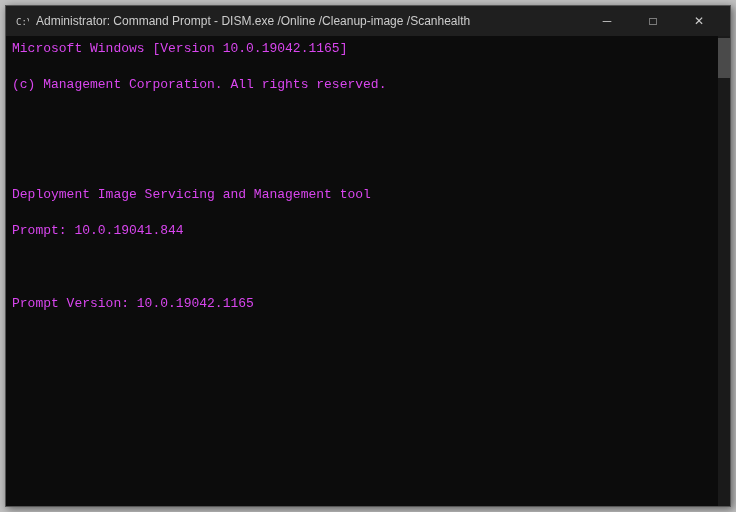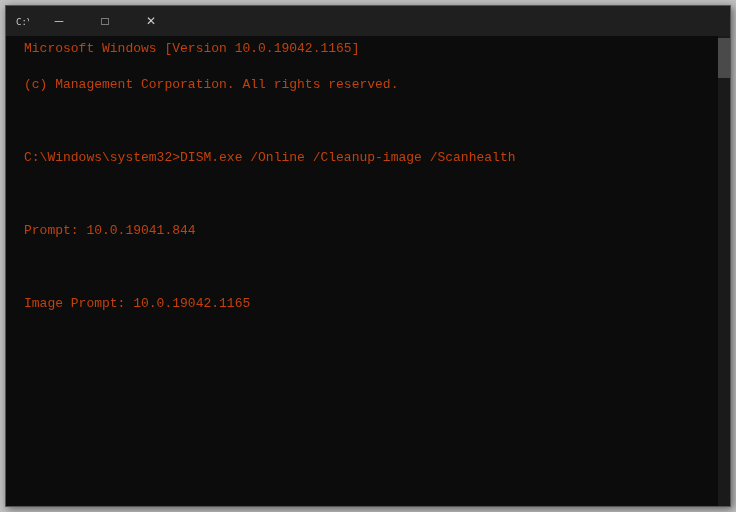--- a/index.html
+++ b/index.html
@@ -78,23 +78,23 @@
     }
 
     .console-body {
       flex: 1;
       display: flex;
       overflow: hidden;
     }
 
     .console-content {
       flex: 1;
-      padding: 4px 18px;
+      padding: 4px 6px;
       overflow-y: auto;
-      color: #c2410c;
+      color: #d946ef;
       font-family: 'Consolas', 'Courier New', monospace;
       font-size: 13px;
       line-height: 1.4;
       white-space: pre-wrap;
       word-break: break-all;
     }
 
     .scrollbar {
       width: 12px;
       background: #1a1a1a;
@@ -118,35 +118,36 @@
 <body>
 
 <div class="window">
   <div class="title-bar">
     <div class="title-bar-icon">
       <svg viewBox="0 0 14 14" fill="none" xmlns="http://www.w3.org/2000/svg">
         <rect width="14" height="14" fill="#1f1f1f"></rect>
         <text x="1" y="11" font-size="9" fill="#cccccc" font-family="monospace">C:\</text>
       </svg>
     </div>
+    <span class="title-bar-text">Administrator: Command Prompt - DISM.exe /Online /Cleanup-image /Scanhealth</span>
     <div class="title-bar-controls">
       <button class="title-bar-btn">─</button>
       <button class="title-bar-btn">□</button>
       <button class="title-bar-btn close">✕</button>
     </div>
   </div>
   <div class="console-body">
     <div class="console-content" id="console-output"><span class="console-line">Microsoft Windows [Version 10.0.19042.1165]</span>
 <span class="console-line">(c) Management Corporation. All rights reserved.</span>
 <span class="console-line">&nbsp;</span>
-<span class="console-line">C:\Windows\system32&gt;DISM.exe /Online /Cleanup-image /Scanhealth</span>
 <span class="console-line">&nbsp;</span>
+<span class="console-line">Deployment Image Servicing and Management tool</span>
 <span class="console-line">Prompt: 10.0.19041.844</span>
 <span class="console-line">&nbsp;</span>
-<span class="console-line">Image Prompt: 10.0.19042.1165</span>
+<span class="console-line">Prompt Version: 10.0.19042.1165</span>
 <span class="console-line">&nbsp;</span>
 <span class="console-line">&nbsp;</span>
 <span class="console-line">&nbsp;</span>
 <span class="console-line">&nbsp;</span>
 
 
 
 
 
 

